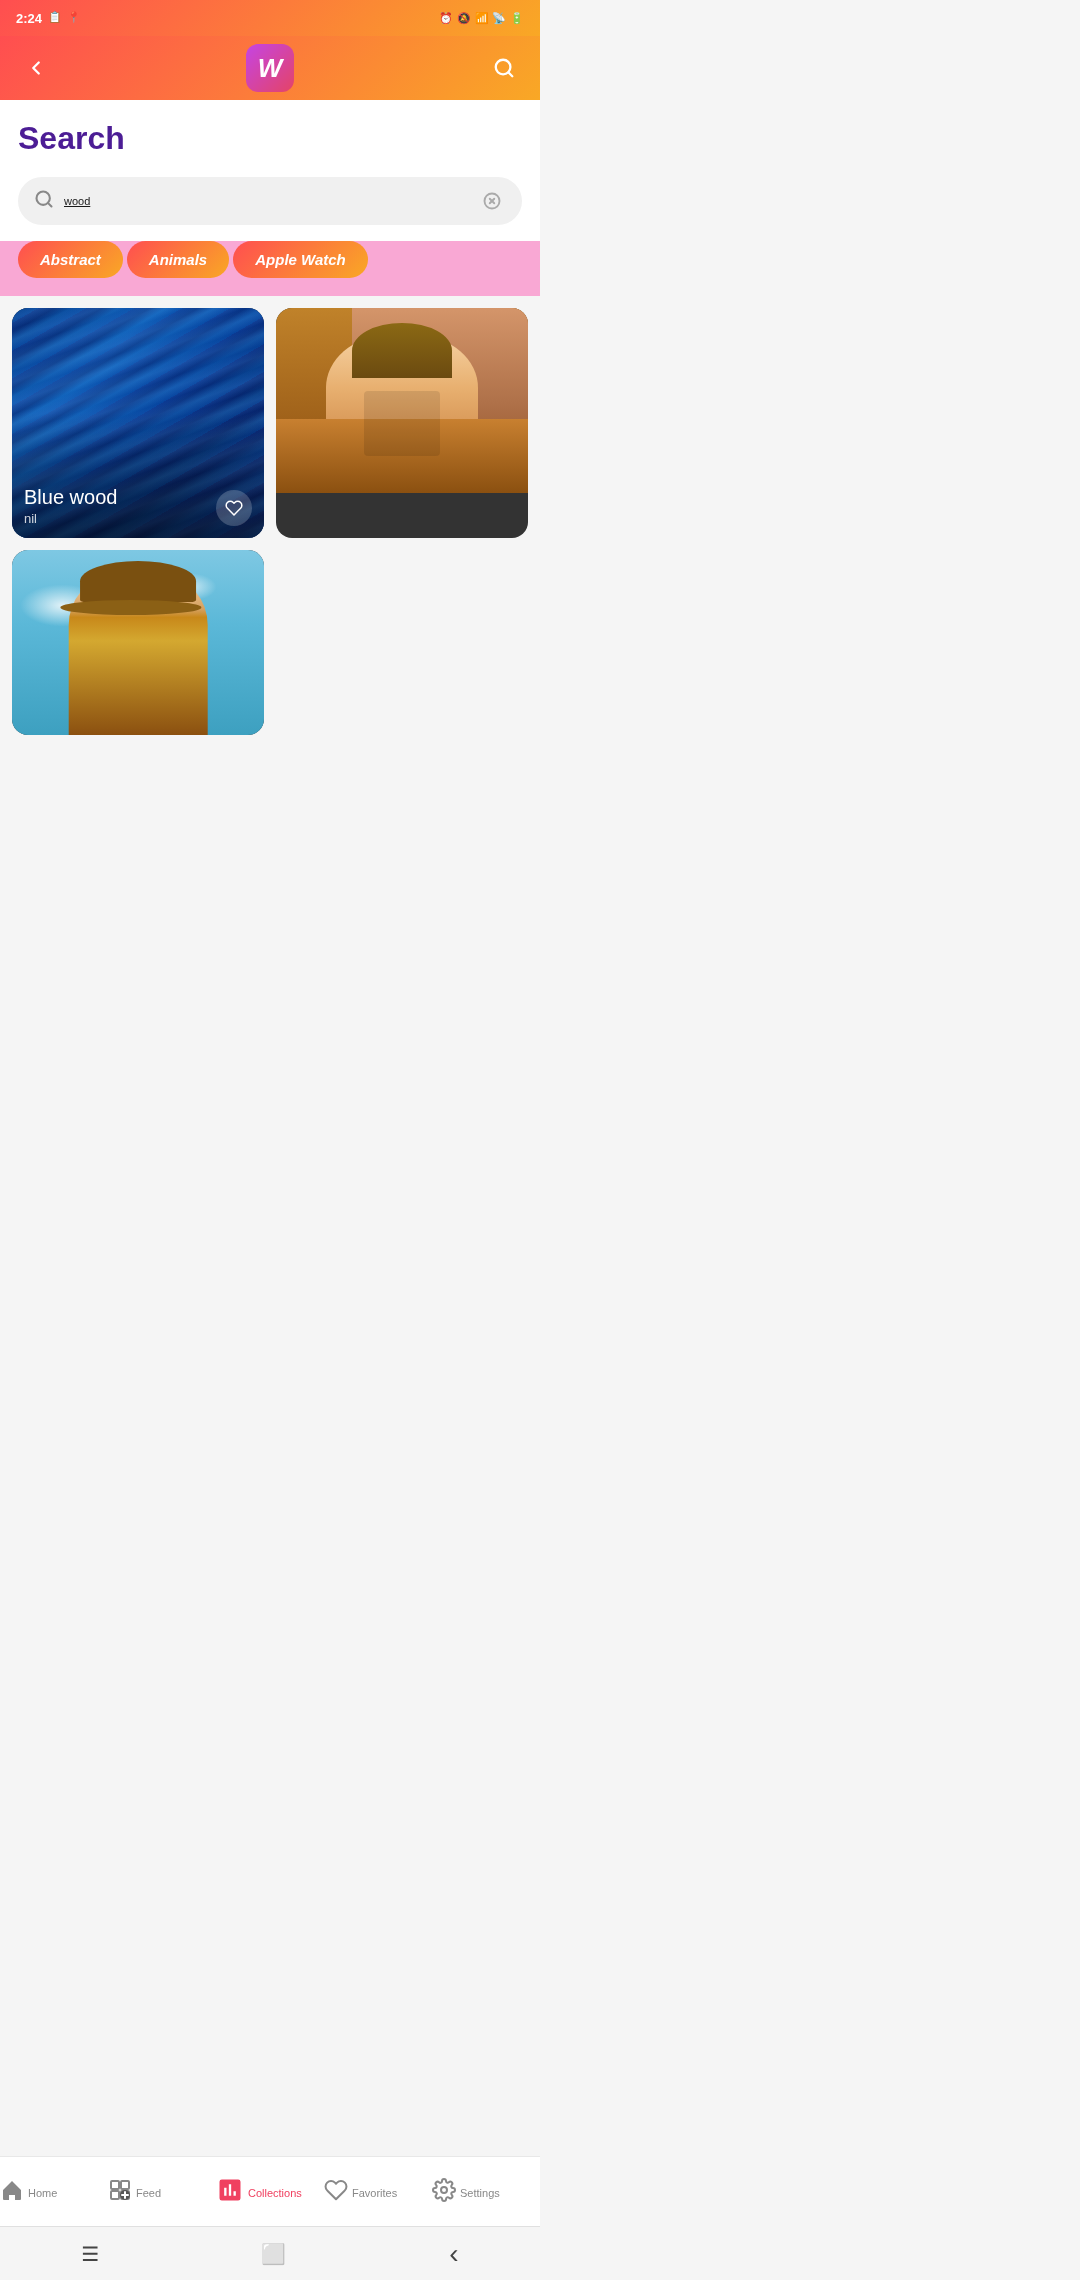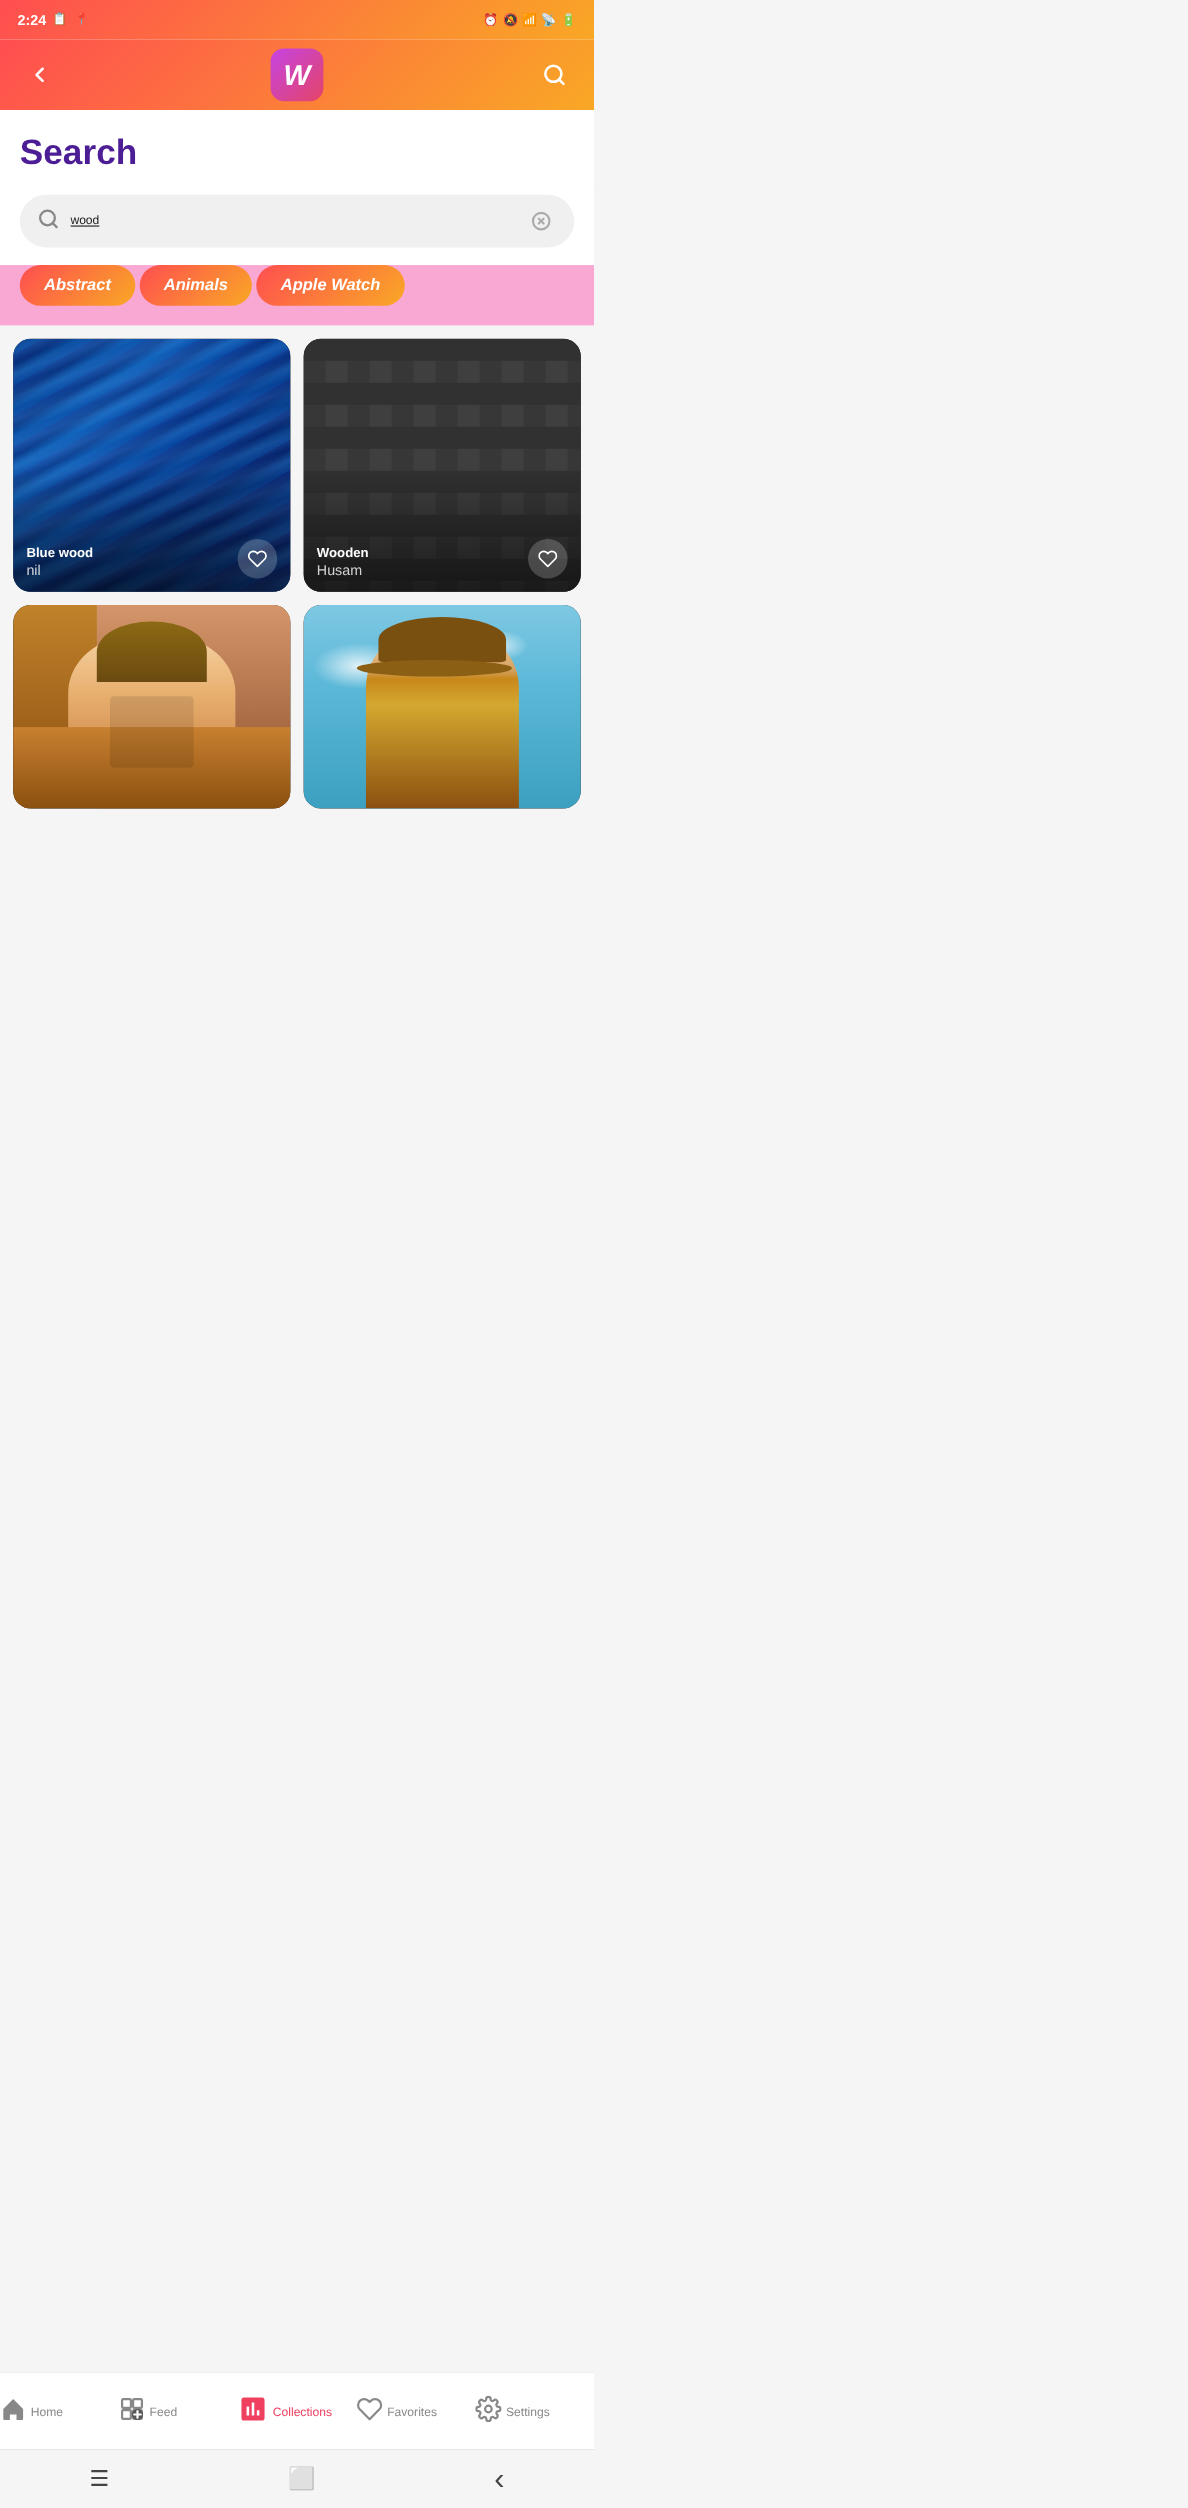--- a/index.html
+++ b/index.html
@@ -240,22 +240,22 @@
       position: absolute;
       bottom: 0; left: 0; right: 0;
       background: linear-gradient(transparent, rgba(0,0,0,0.55));
       padding: 30px 12px 12px 12px;
       display: flex;
       align-items: flex-end;
       justify-content: space-between;
     }
     .item-title {
       color: white;
-      font-size: 12px;
-      font-weight: 700;
+      font-size: 20px;
+      font-weight: 400;
       line-height: 1.2;
       margin-top: 42px;
     }
     .item-author {
       color: rgba(255,255,255,0.8);
       font-size: 13px;
       margin-top: 2px;
     }
     .fav-btn {
       width: 36px;
@@ -414,34 +414,20 @@
           <div class="item-author">nil</div>
         </div>
         <div class="fav-btn">
           <svg viewBox="0 0 24 24" fill="none" stroke="white" stroke-width="2" stroke-linecap="round" stroke-linejoin="round">
             <path d="M20.84 4.61a5.5 5.5 0 0 0-7.78 0L12 5.67l-1.06-1.06a5.5 5.5 0 0 0-7.78 7.78l1.06 1.06L12 21.23l7.78-7.78 1.06-1.06a5.5 5.5 0 0 0 0-7.78z"></path>
           </svg>
         </div>
       </div>
     </div>
 
-    <div class="grid-item">
-      <div class="thumb-wooden"></div>
-      <div class="grid-item-info">
-        <div>
-          <div class="item-title">Wooden</div>
-          <div class="item-author">Husam</div>
-        </div>
-        <div class="fav-btn">
-          <svg viewBox="0 0 24 24" fill="none" stroke="white" stroke-width="2" stroke-linecap="round" stroke-linejoin="round">
-            <path d="M20.84 4.61a5.5 5.5 0 0 0-7.78 0L12 5.67l-1.06-1.06a5.5 5.5 0 0 0-7.78 7.78l1.06 1.06L12 21.23l7.78-7.78 1.06-1.06a5.5 5.5 0 0 0 0-7.78z"></path>
-          </svg>
-        </div>
-      </div>
-    </div>
 
     <div class="grid-item grid-item-partial">
       <div class="thumb-ts1">
 
         <div style="position:absolute;top:15%;left:20%;width:60%;height:70%;background:linear-gradient(180deg, #f5d0a0 0%, #e8b070 40%, #c88040 100%);border-radius:40% 40% 30% 30%;"></div>
         <div style="position:absolute;top:8%;left:30%;width:40%;height:30%;background:linear-gradient(180deg,#8b6914,#6b4a10);border-radius:50% 50% 0 0;"></div>
         <div style="position:absolute;bottom:0;left:0;right:0;height:40%;background:linear-gradient(180deg,#c88030,#8b5010);"></div>
 
         <div style="position:absolute;bottom:20%;left:35%;width:30%;height:35%;background:rgba(0,0,0,0.1);border-radius:4px;"></div>
       </div>

